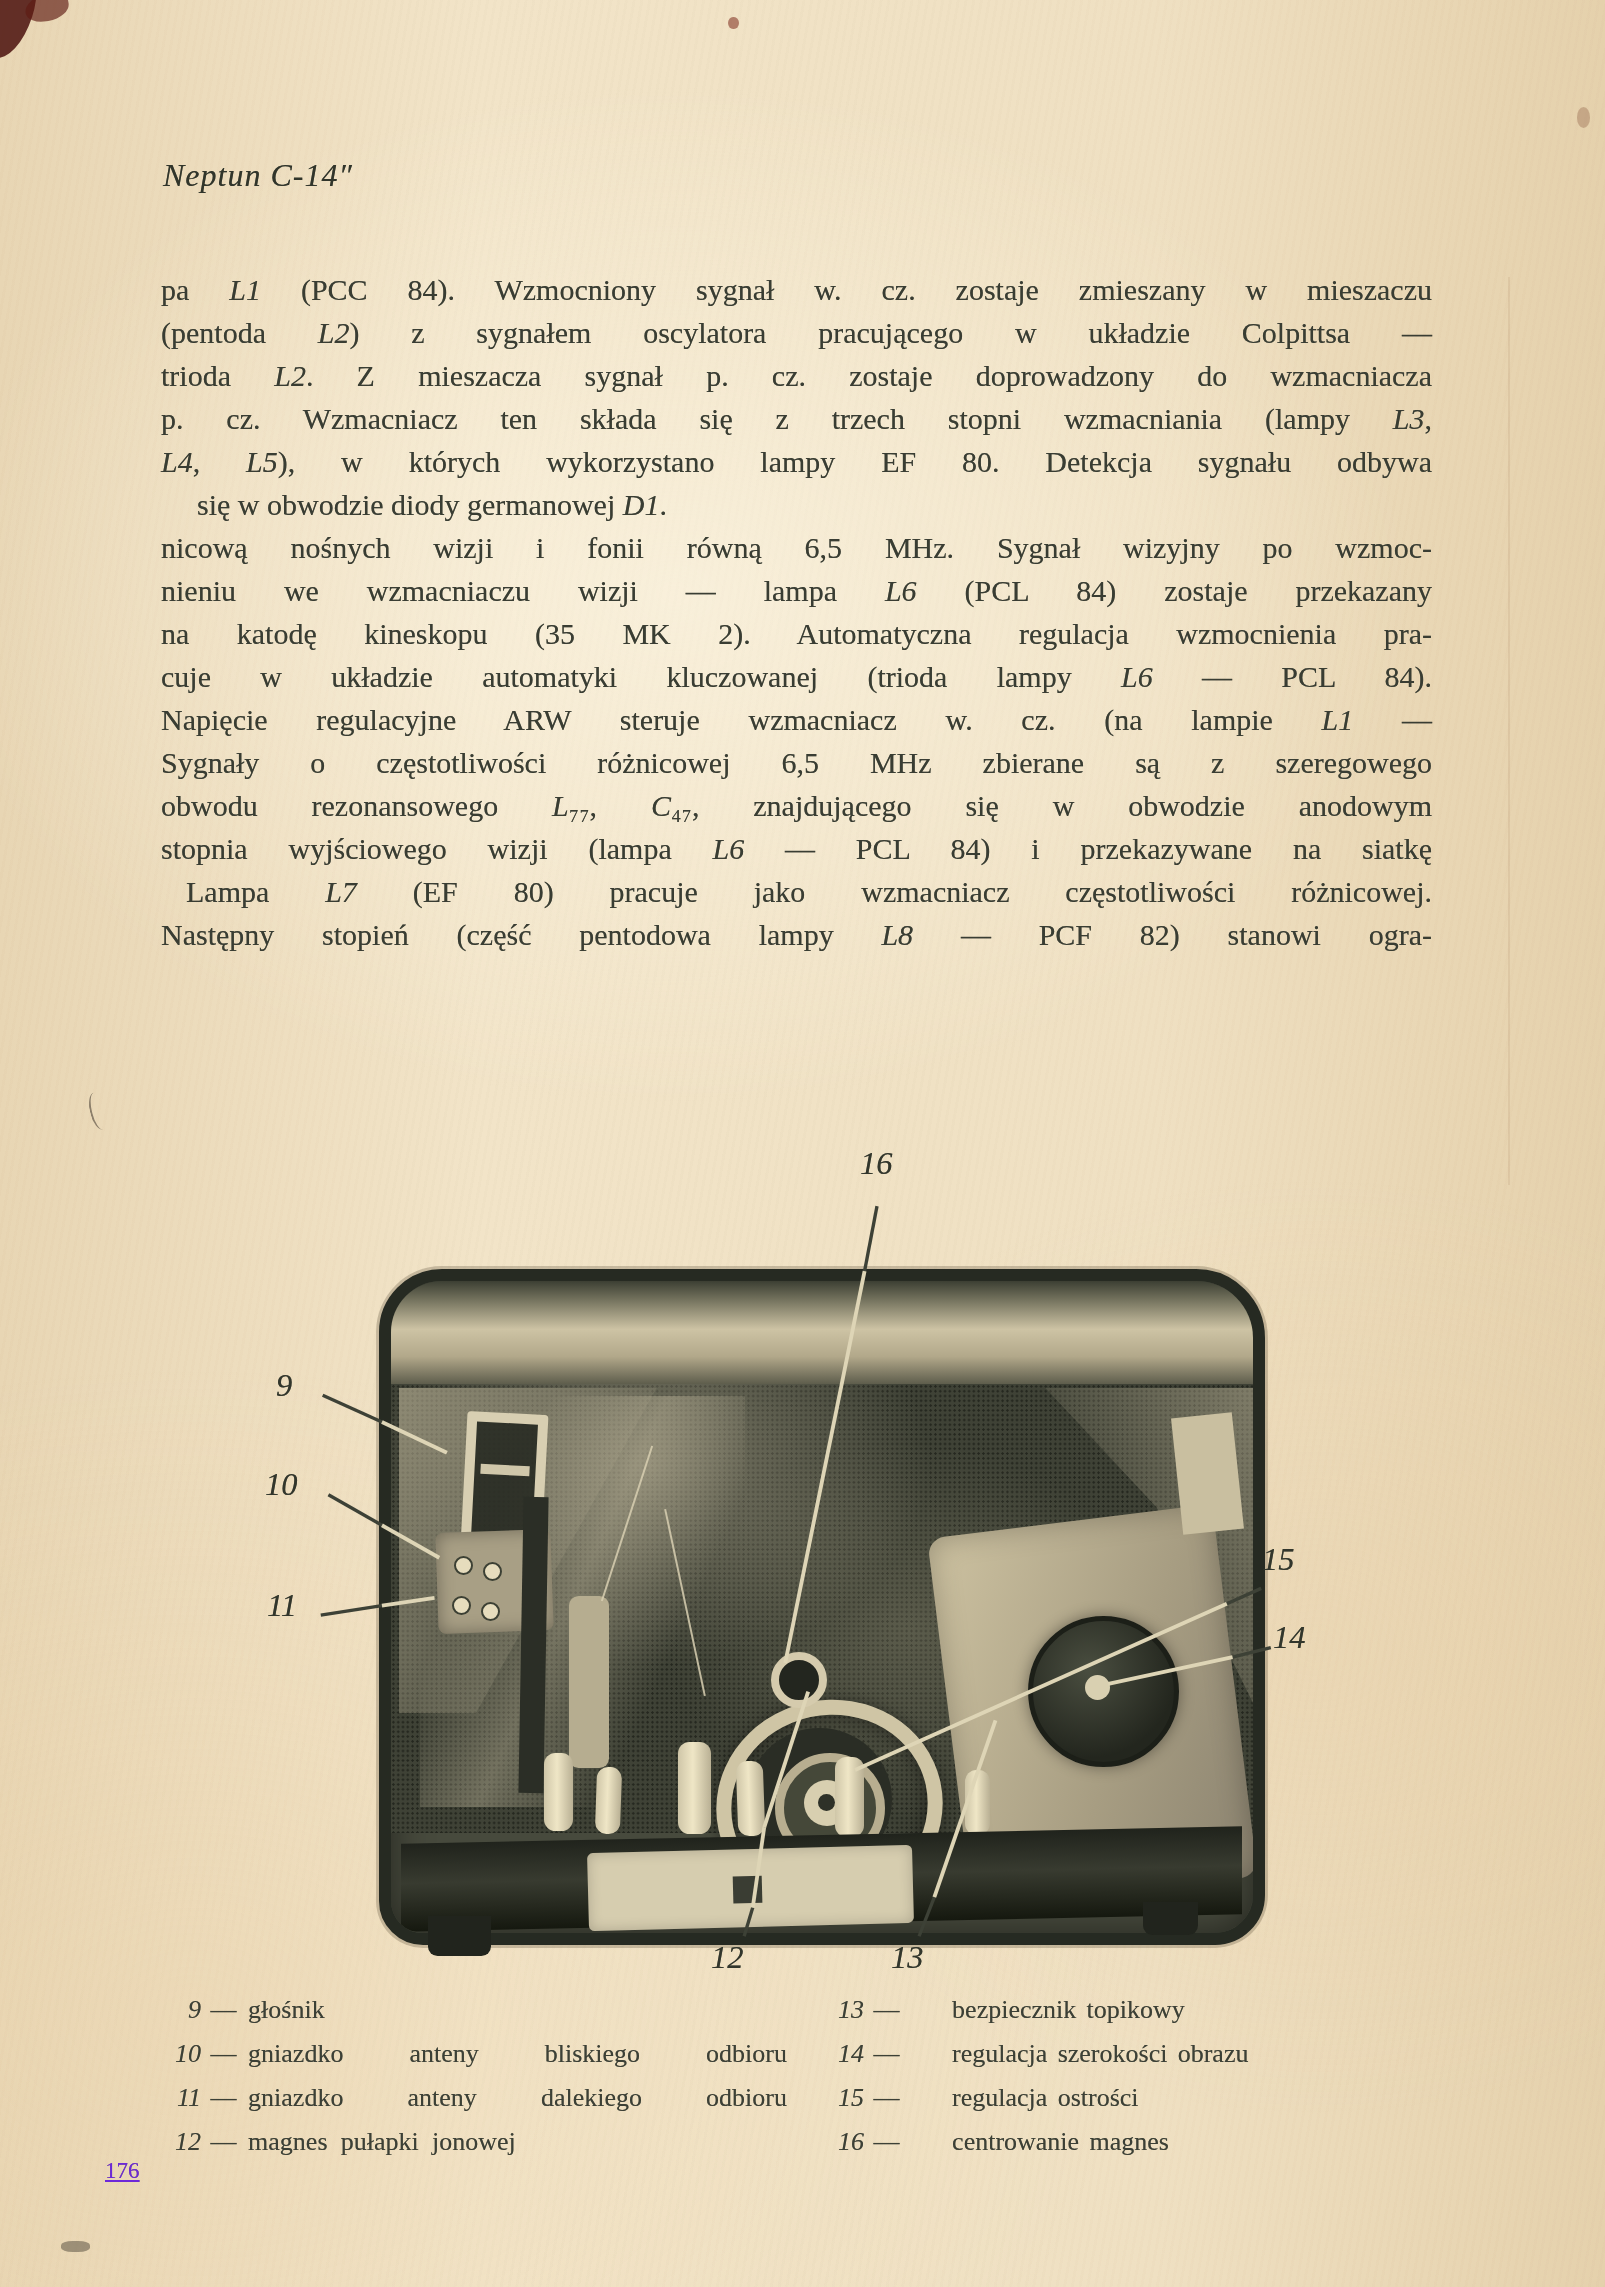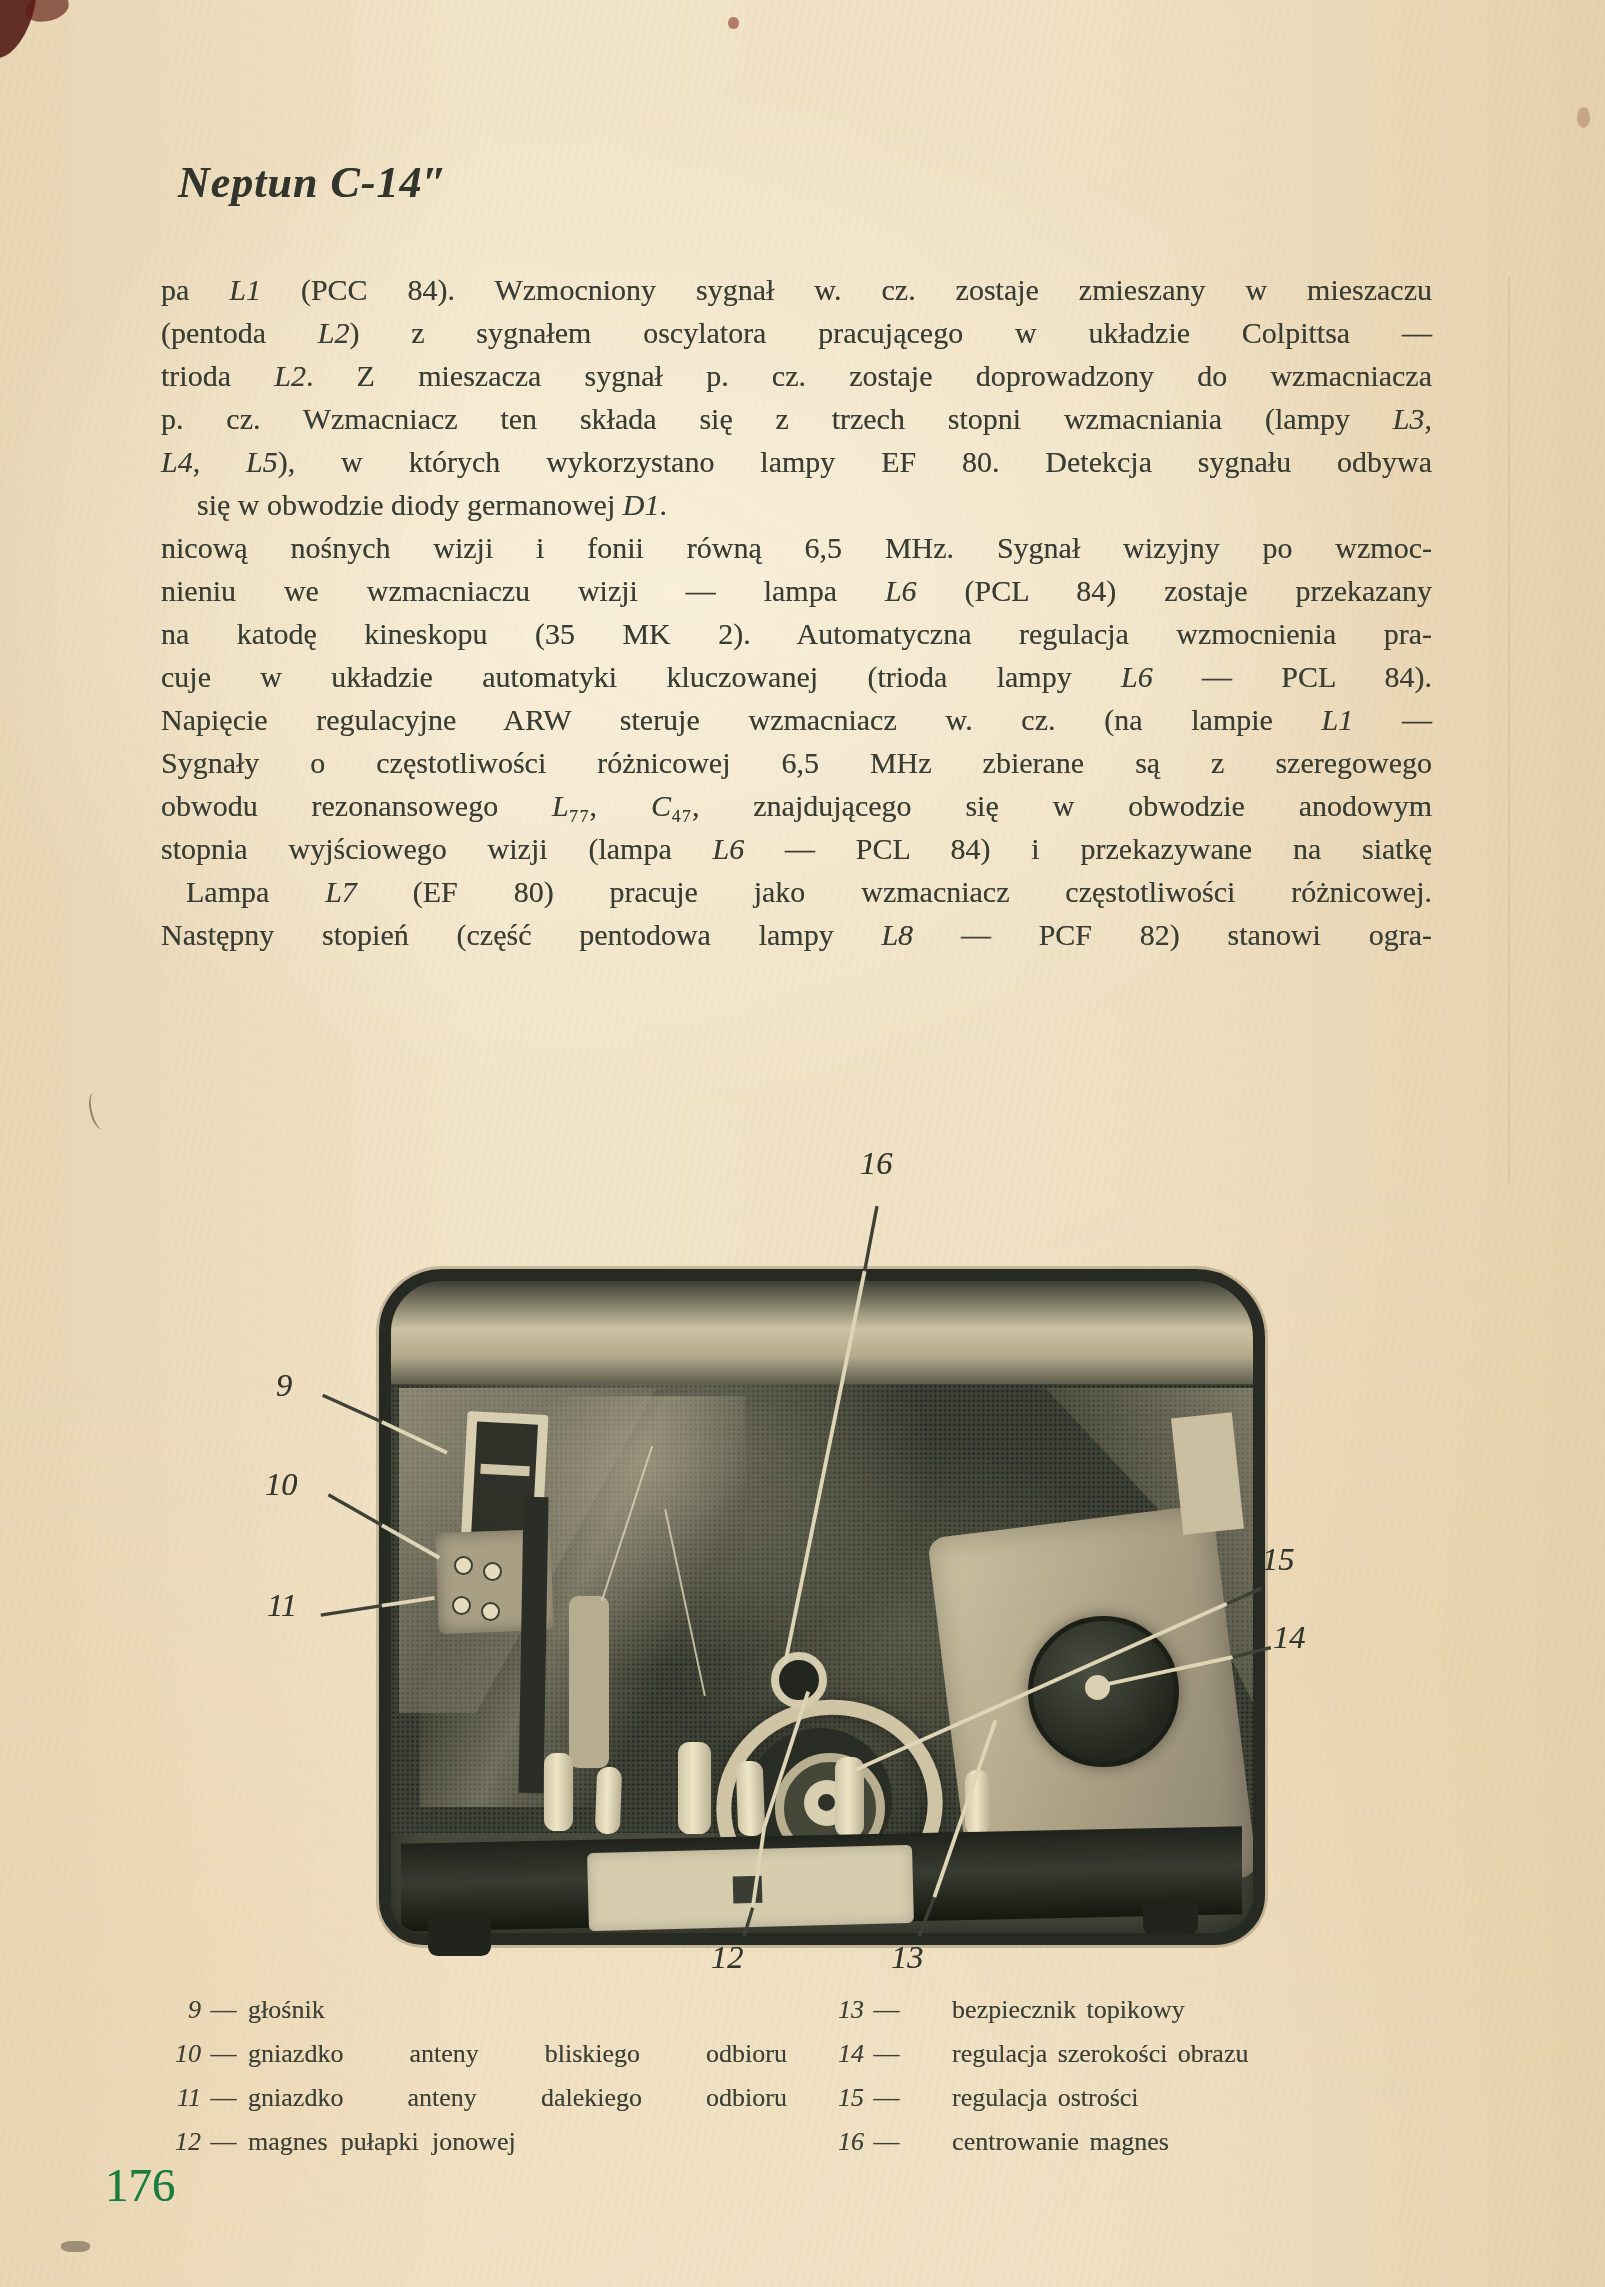--- a/index.html
+++ b/index.html
@@ -25,22 +25,22 @@
        border-radius:60% 40% 55% 45%;transform:rotate(-10deg);}
   .st3{left:728px;top:17px;width:10.5px;height:12.4px;background:#7c2a1c;opacity:.55;border-radius:50%;}
   .st4{left:1577px;top:107px;width:13.4px;height:21px;background:#8a5a40;opacity:.35;border-radius:50%;}
   .st5{left:90px;top:1092px;width:15.3px;height:38px;border-left:2.9px solid #4e4438;opacity:.6;
        border-radius:50%;transform:rotate(-14deg);}
   .st6{left:61px;top:2241px;width:29px;height:10.5px;background:#3f372c;opacity:.45;border-radius:40%;}
   .st7{left:1508px;top:277px;width:1.9px;height:908px;background:rgba(150,110,70,.12);}
 
   
   .title{
-    position:absolute;left:178px;top:157px;width:860px;
-    font-size:44px;font-weight:bold;font-style:italic;letter-spacing:1px;color:#31352b;
+    position:absolute;left:163px;top:157px;width:860px;
+    font-size:32px;font-weight:normal;font-style:italic;letter-spacing:1px;color:#31352b;
     text-shadow:0 0 0.6px rgba(40,45,35,.6);
   }
   .bodytext{
     position:absolute;left:161px;top:268px;width:1271px;
     font-size:30px;line-height:43px;color:#393d33;
     text-shadow:0 0 0.5px rgba(45,50,40,.55);
   }
   .line{text-align:justify;text-align-last:justify;height:43px;white-space:nowrap;}
   .line.end{text-align-last:left;margin-left:36px;}
   .line.indent{text-indent:25px;}
@@ -131,22 +131,22 @@
   .legend.left{left:161px;width:626px;}
   .legend.right{left:824px;width:574px;}
   .legend-row{display:flex;line-height:32.5px;margin-bottom:11.5px;}
   .legend-row .num{display:inline-block;min-width:40px;text-align:right;font-style:italic;flex:0 0 auto;}
   .legend-row .dash{flex:0 0 auto;padding:0 11.5px 0 9.6px;}
   .legend-row .txt{white-space:nowrap;}
   .legend-row.stretch .txt{flex:1;white-space:normal;text-align:justify;text-align-last:justify;}
   .legend-row.wide .txt{word-spacing:6.7px;font-family:Liberation Serif, serif;}
   .legend.right .txt{word-spacing:3.8px;margin-left:41px;}
 
-  .pagenum{position:absolute;left:105px;top:2158px;font-size:47px;color:#15803d;
-    text-shadow:0 0 0.6px rgba(45,50,40,.55);}
+  .pagenum{position:absolute;left:105px;top:2158px;font-size:23px;color:#6d28d9;
+    text-shadow:0 0 0.6px rgba(45,50,40,.55);text-decoration:underline;}
 </style>
 </head>
 <body data-interactable="false">
 
 <div class="stain st1" data-interactable="false"></div>
 <div class="stain st2" data-interactable="false"></div>
 <div class="stain st3" data-interactable="false"></div>
 <div class="stain st4" data-interactable="false"></div>
 <div class="stain st5" data-interactable="false"></div>
 <div class="stain st6" data-interactable="false"></div>

